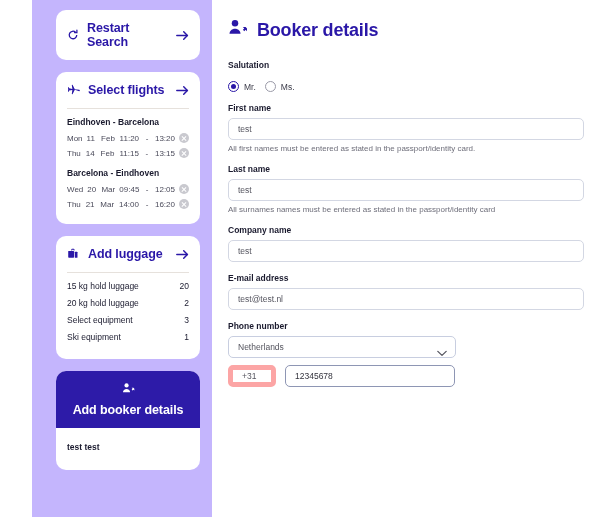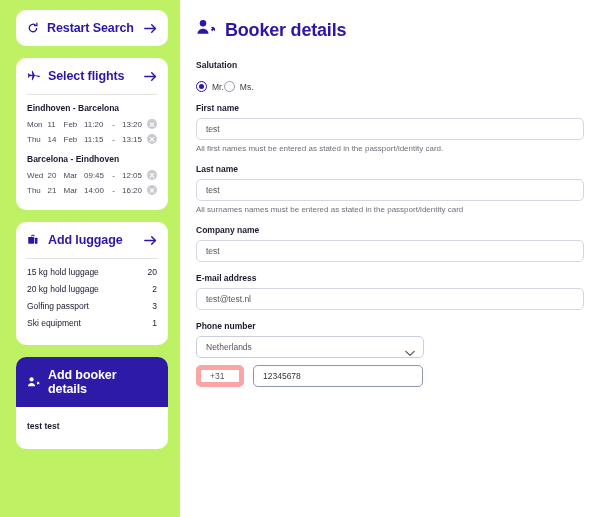--- a/index.html
+++ b/index.html
@@ -7,24 +7,25 @@
     width: 600px; height: 517px;
     font-family: "Liberation Sans", sans-serif;
     background: #ffffff;
     overflow: hidden;
   }
   .app { display: flex; width: 600px; height: 517px; }
 
   
   .sidebar {
     width: 180px;
-    background: #bef264;
-    padding: 10px 12px 0 16px;
+    background: #c4b5fd;
+    padding: 10px 12px 0 24px;
     height: 517px;
     overflow: hidden;
+    margin-left: 32px;
   }
   .card {
     background: #ffffff;
     border-radius: 10px;
     margin-bottom: 12px;
     overflow: hidden;
   }
   .card-head {
     display: flex;
     align-items: center;
@@ -78,21 +79,21 @@
   .xcircle:after { transform: rotate(-45deg); }
 
   .lug-row {
     display: flex; align-items: center;
     font-size: 8.5px; color: #1A1A2E;
     margin-bottom: 7px;
   }
   .lug-row .lbl { flex: 1; }
   .lug-row .qty { font-size: 8.5px; color: #1A1A2E; }
 
-  .card.active .card-head { background: #2D1BA8; }
+  .card.active .card-head { background: #2D1BA8; flex-direction: column; }
   .card.active .card-head .title { color: #ffffff; }
   .card.active .card-head .ic { color: #ffffff; }
   .booker-name {
     font-size: 8.5px; font-weight: bold; color: #1A1A2E;
     padding: 14px 11px 18px 11px;
   }
 
   
   .main {
     flex: 1;
@@ -126,21 +127,21 @@
     font-size: 8.5px;
     color: #55555f;
     padding: 0 9px;
     font-family: "Liberation Sans", sans-serif;
     outline: none;
   }
   .finput::placeholder { color: #55555f; }
   .fhelp {
     font-size: 8px; color: #6E6E7A; margin-top: 4px; display: block;
   }
-  .radio-row { display: flex; align-items: center; margin-top: 11px; }
+  .radio-row { display: flex; align-items: center; gap: 9px; margin-top: 11px; }
   .radio-item { display: flex; align-items: center; gap: 5px; }
   .rdot {
     width: 11px; height: 11px; border-radius: 50%;
     border: 1.4px solid #9A9AA8; background: #fff;
     display: block; position: relative;
   }
   .rdot.on { border-color: #2A17A7; }
   .rdot.on:after {
     content: ""; position: absolute; left: 2px; top: 2px;
     width: 5px; height: 5px; border-radius: 50%; background: #2A17A7;
@@ -292,21 +293,21 @@
       <div class="card-body">
         <div class="lug-row">
           <span class="lbl">15 kg hold luggage</span>
           <span class="qty">20</span>
         </div>
         <div class="lug-row">
           <span class="lbl">20 kg hold luggage</span>
           <span class="qty">2</span>
         </div>
         <div class="lug-row">
-          <span class="lbl">Golfing passport</span>
+          <span class="lbl">Select equipment</span>
           <span class="qty">3</span>
         </div>
         <div class="lug-row">
           <span class="lbl">Ski equipment</span>
           <span class="qty">1</span>
         </div>
       </div>
     </div>
 
     <div class="card active">

